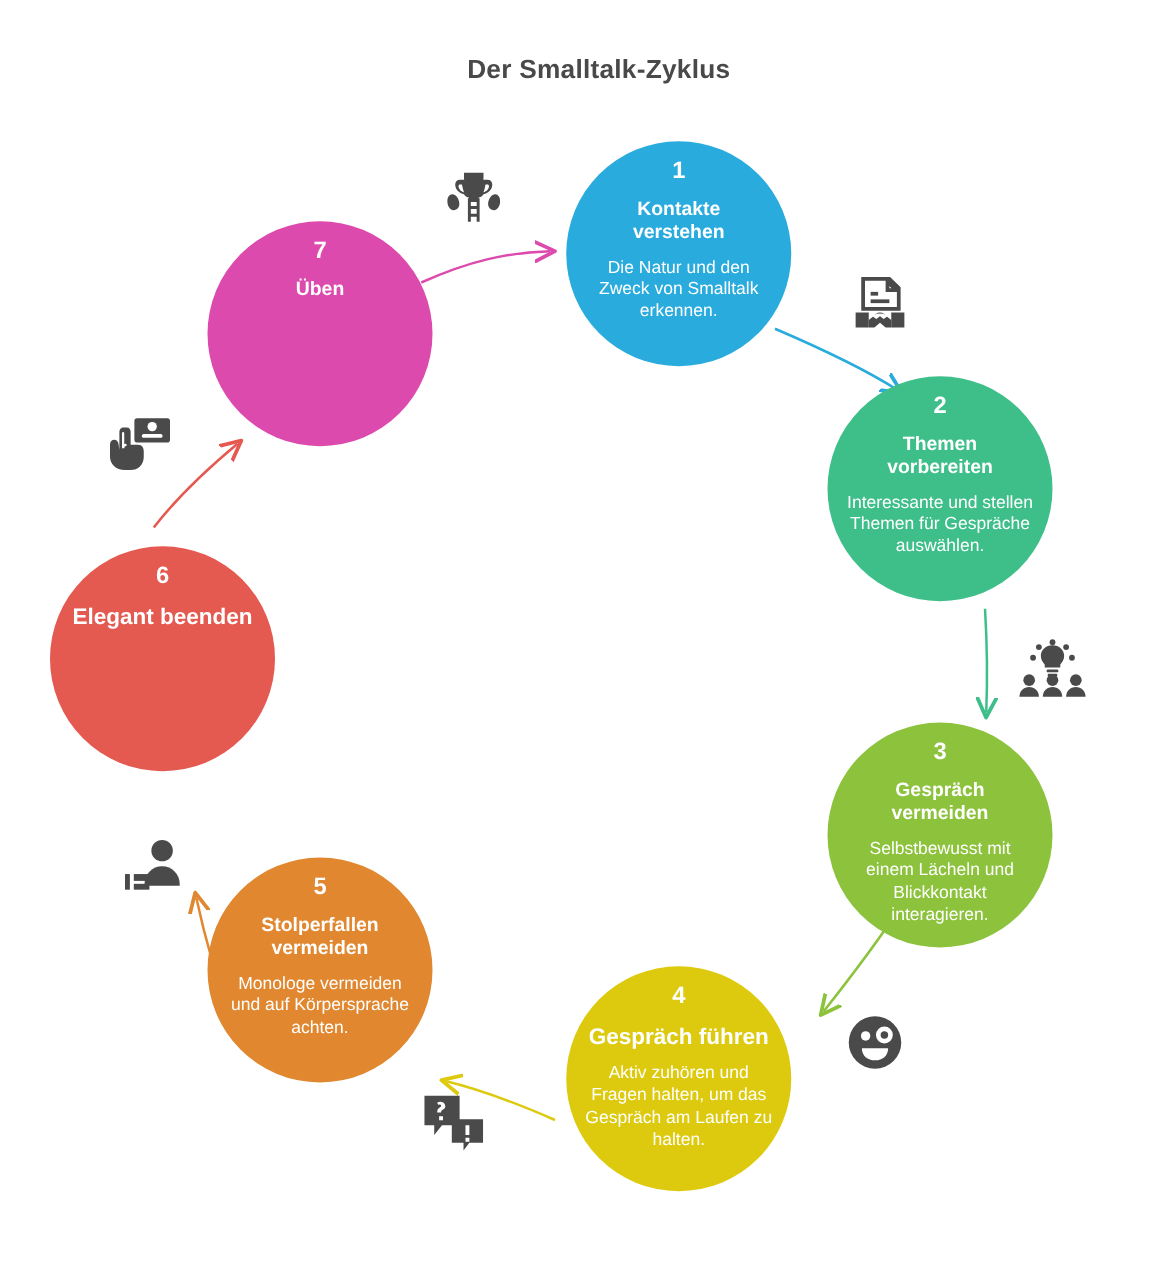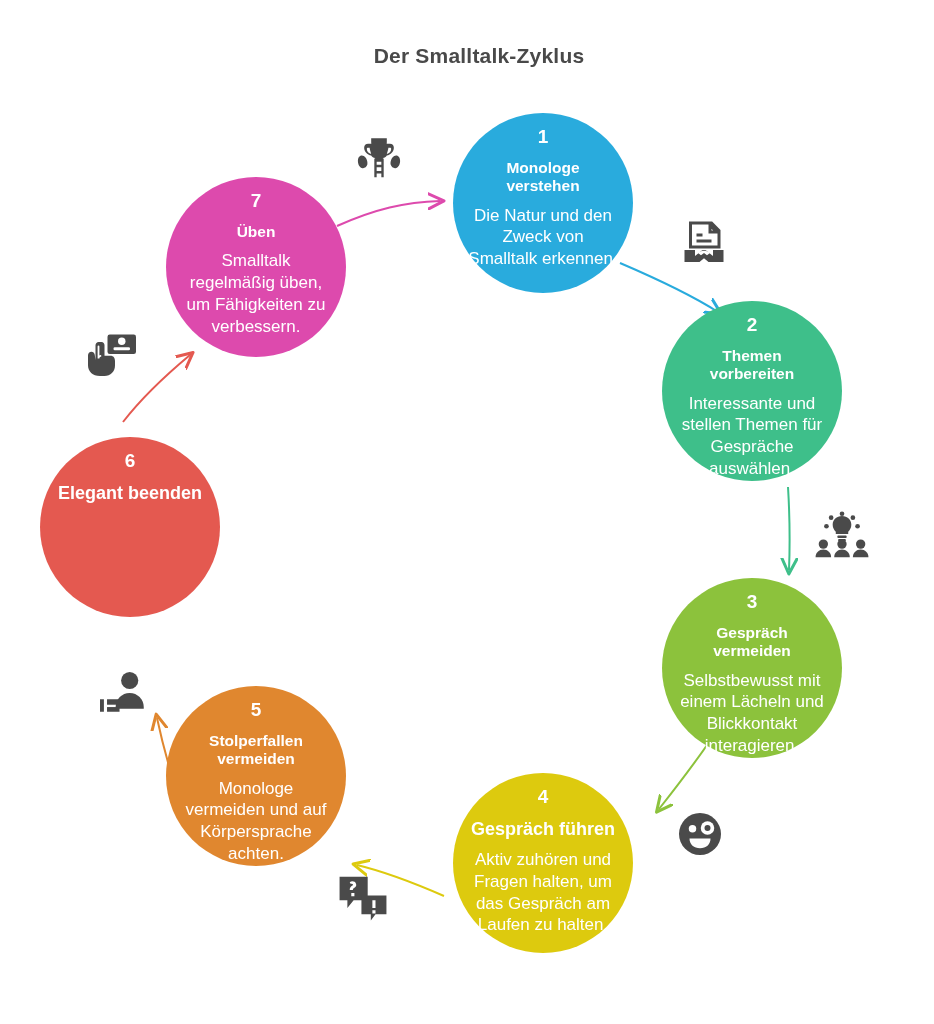--- a/index.html
+++ b/index.html
@@ -34,21 +34,21 @@
   }
   .node .num{
     font-size:19px;font-weight:bold;line-height:1;
     margin-bottom:2px;
   }
   .node .ttl{
     font-size:15.5px;font-weight:bold;line-height:1.18;
     margin-top:11px;
   }
   .node .desc{
-    font-size:17px;line-height:1.28;
+    font-size:14px;line-height:1.28;
     margin-top:9px;
     padding:0 4px;
     text-align:center;
   }
   .node.wide .ttl{font-size:18px;}
 
   
   #n1{left:453px;top:113px;}
   #n2{left:662px;top:301px;}
   #n3{left:662px;top:578px;}
@@ -112,21 +112,21 @@
     <path d="M788,487 C790,520 790,545 789,570" fill="none" stroke="#3ebf8a" stroke-width="2" marker-end="url(#mk2)"></path>
     <path d="M722,723 C700,757 678,785 659,809" fill="none" stroke="#8cc23c" stroke-width="2" marker-end="url(#mk3)"></path>
     <path d="M444,896 C412,882 386,872 357,865" fill="none" stroke="#ddca0e" stroke-width="2" marker-end="url(#mk4)"></path>
     <path d="M196,841 C178,800 166,760 157,718" fill="none" stroke="#e0872f" stroke-width="2" marker-end="url(#mk5)"></path>
     <path d="M123,422 C140,400 166,375 190,355" fill="none" stroke="#e45950" stroke-width="2" marker-end="url(#mk6)"></path>
   </svg>
 
   <div class="node" id="n1" style="background-color: rgb(41, 171, 221);">
     <div class="num">1</div>
     <div class="ttl">
-      <span>Monologe</span><br>
+      <span>Kontakte</span><br>
       <span>verstehen</span>
     </div>
     <div class="desc">Die Natur und den Zweck von Smalltalk erkennen.</div>
   </div>
 
   <div class="node" id="n2" style="background-color: rgb(62, 191, 138);">
     <div class="num">2</div>
     <div class="ttl">
       <span>Themen</span><br>
       <span>vorbereiten</span>
@@ -159,21 +159,20 @@
   </div>
 
   <div class="node wide" id="n6" style="background-color: rgb(228, 89, 80);">
     <div class="num">6</div>
     <div class="ttl">Elegant beenden</div>
   </div>
 
   <div class="node" id="n7" style="background-color: rgb(221, 74, 173);">
     <div class="num">7</div>
     <div class="ttl">Üben</div>
-    <div class="desc">Smalltalk regelmäßig üben, um Fähigkeiten zu verbessern.</div>
   </div>
 
   <div class="ico" id="i1">
     <svg viewBox="0 0 64 64" aria-hidden="true" style="fill: rgb(74, 74, 74);">
       <path d="M22 8h20v4c0 1 0 2-.2 3H46c3 0 5 2 5 5 0 5-4 9-9 10-1 2-3 3-5 3.4V36h-10v-2.6c-2-.4-4-1.6-5-3.4-5-1-9-5-9-10 0-3 2-5 5-5h4.2c-.2-1-.2-2-.2-3V8zM18 20c-1 0-1.6.6-1.6 1.6 0 3 2.4 5.6 5.6 6.4-.6-1.4-1-3-1.4-4.6-.2-1-.4-2.2-.6-3.4H18zm28 0h-2c-.2 1.2-.4 2.4-.6 3.4-.4 1.6-.8 3.2-1.4 4.6 3.2-.8 5.6-3.4 5.6-6.4 0-1-.6-1.6-1.6-1.6z"></path>
       <path d="M10 30c-3 0-5 3-5 7s2 8 5 9c3 1 6-1 7-4 1-4-1-9-4-11-1-.6-2-1-3-1zM54 30c-1 0-2 .4-3 1-3 2-5 7-4 11 1 3 4 5 7 4 3-1 5-5 5-9s-2-7-5-7z"></path>
       <path d="M26 34h12v4h-12zM26 34h3v24h-3zM35 34h3v24h-3zM26 42h12v3H26zM26 50h12v3H26z"></path>
     </svg>
   </div>
 

